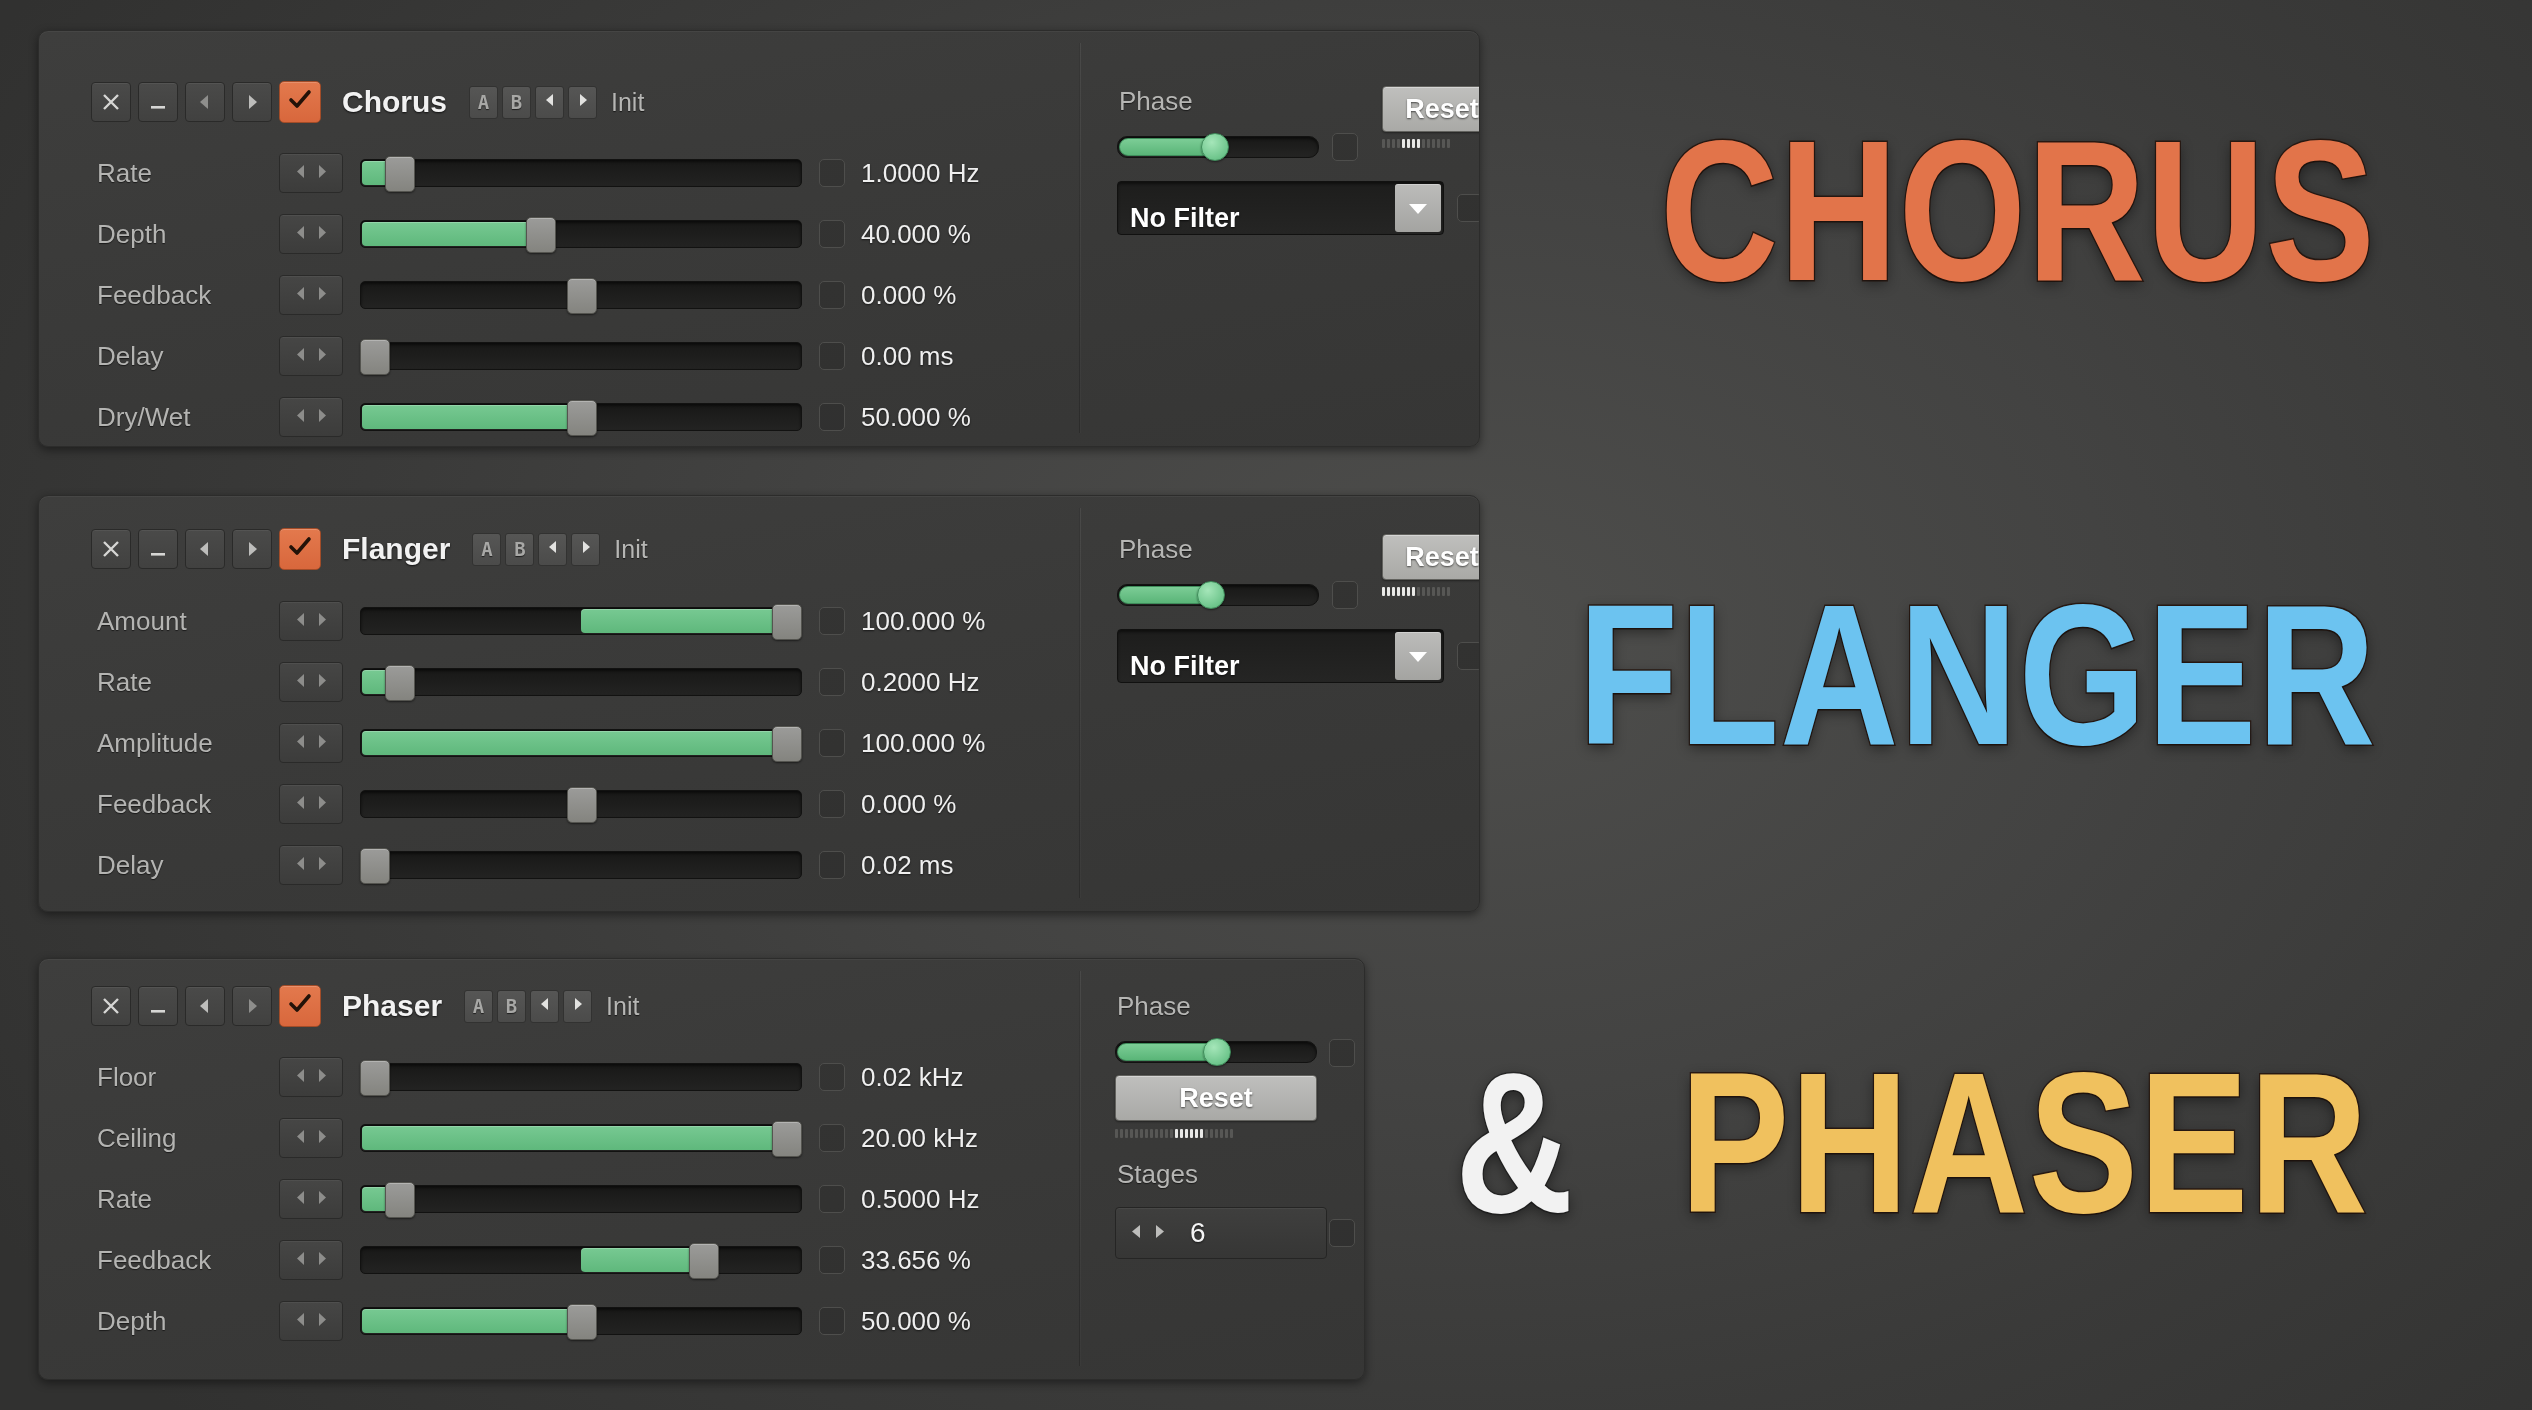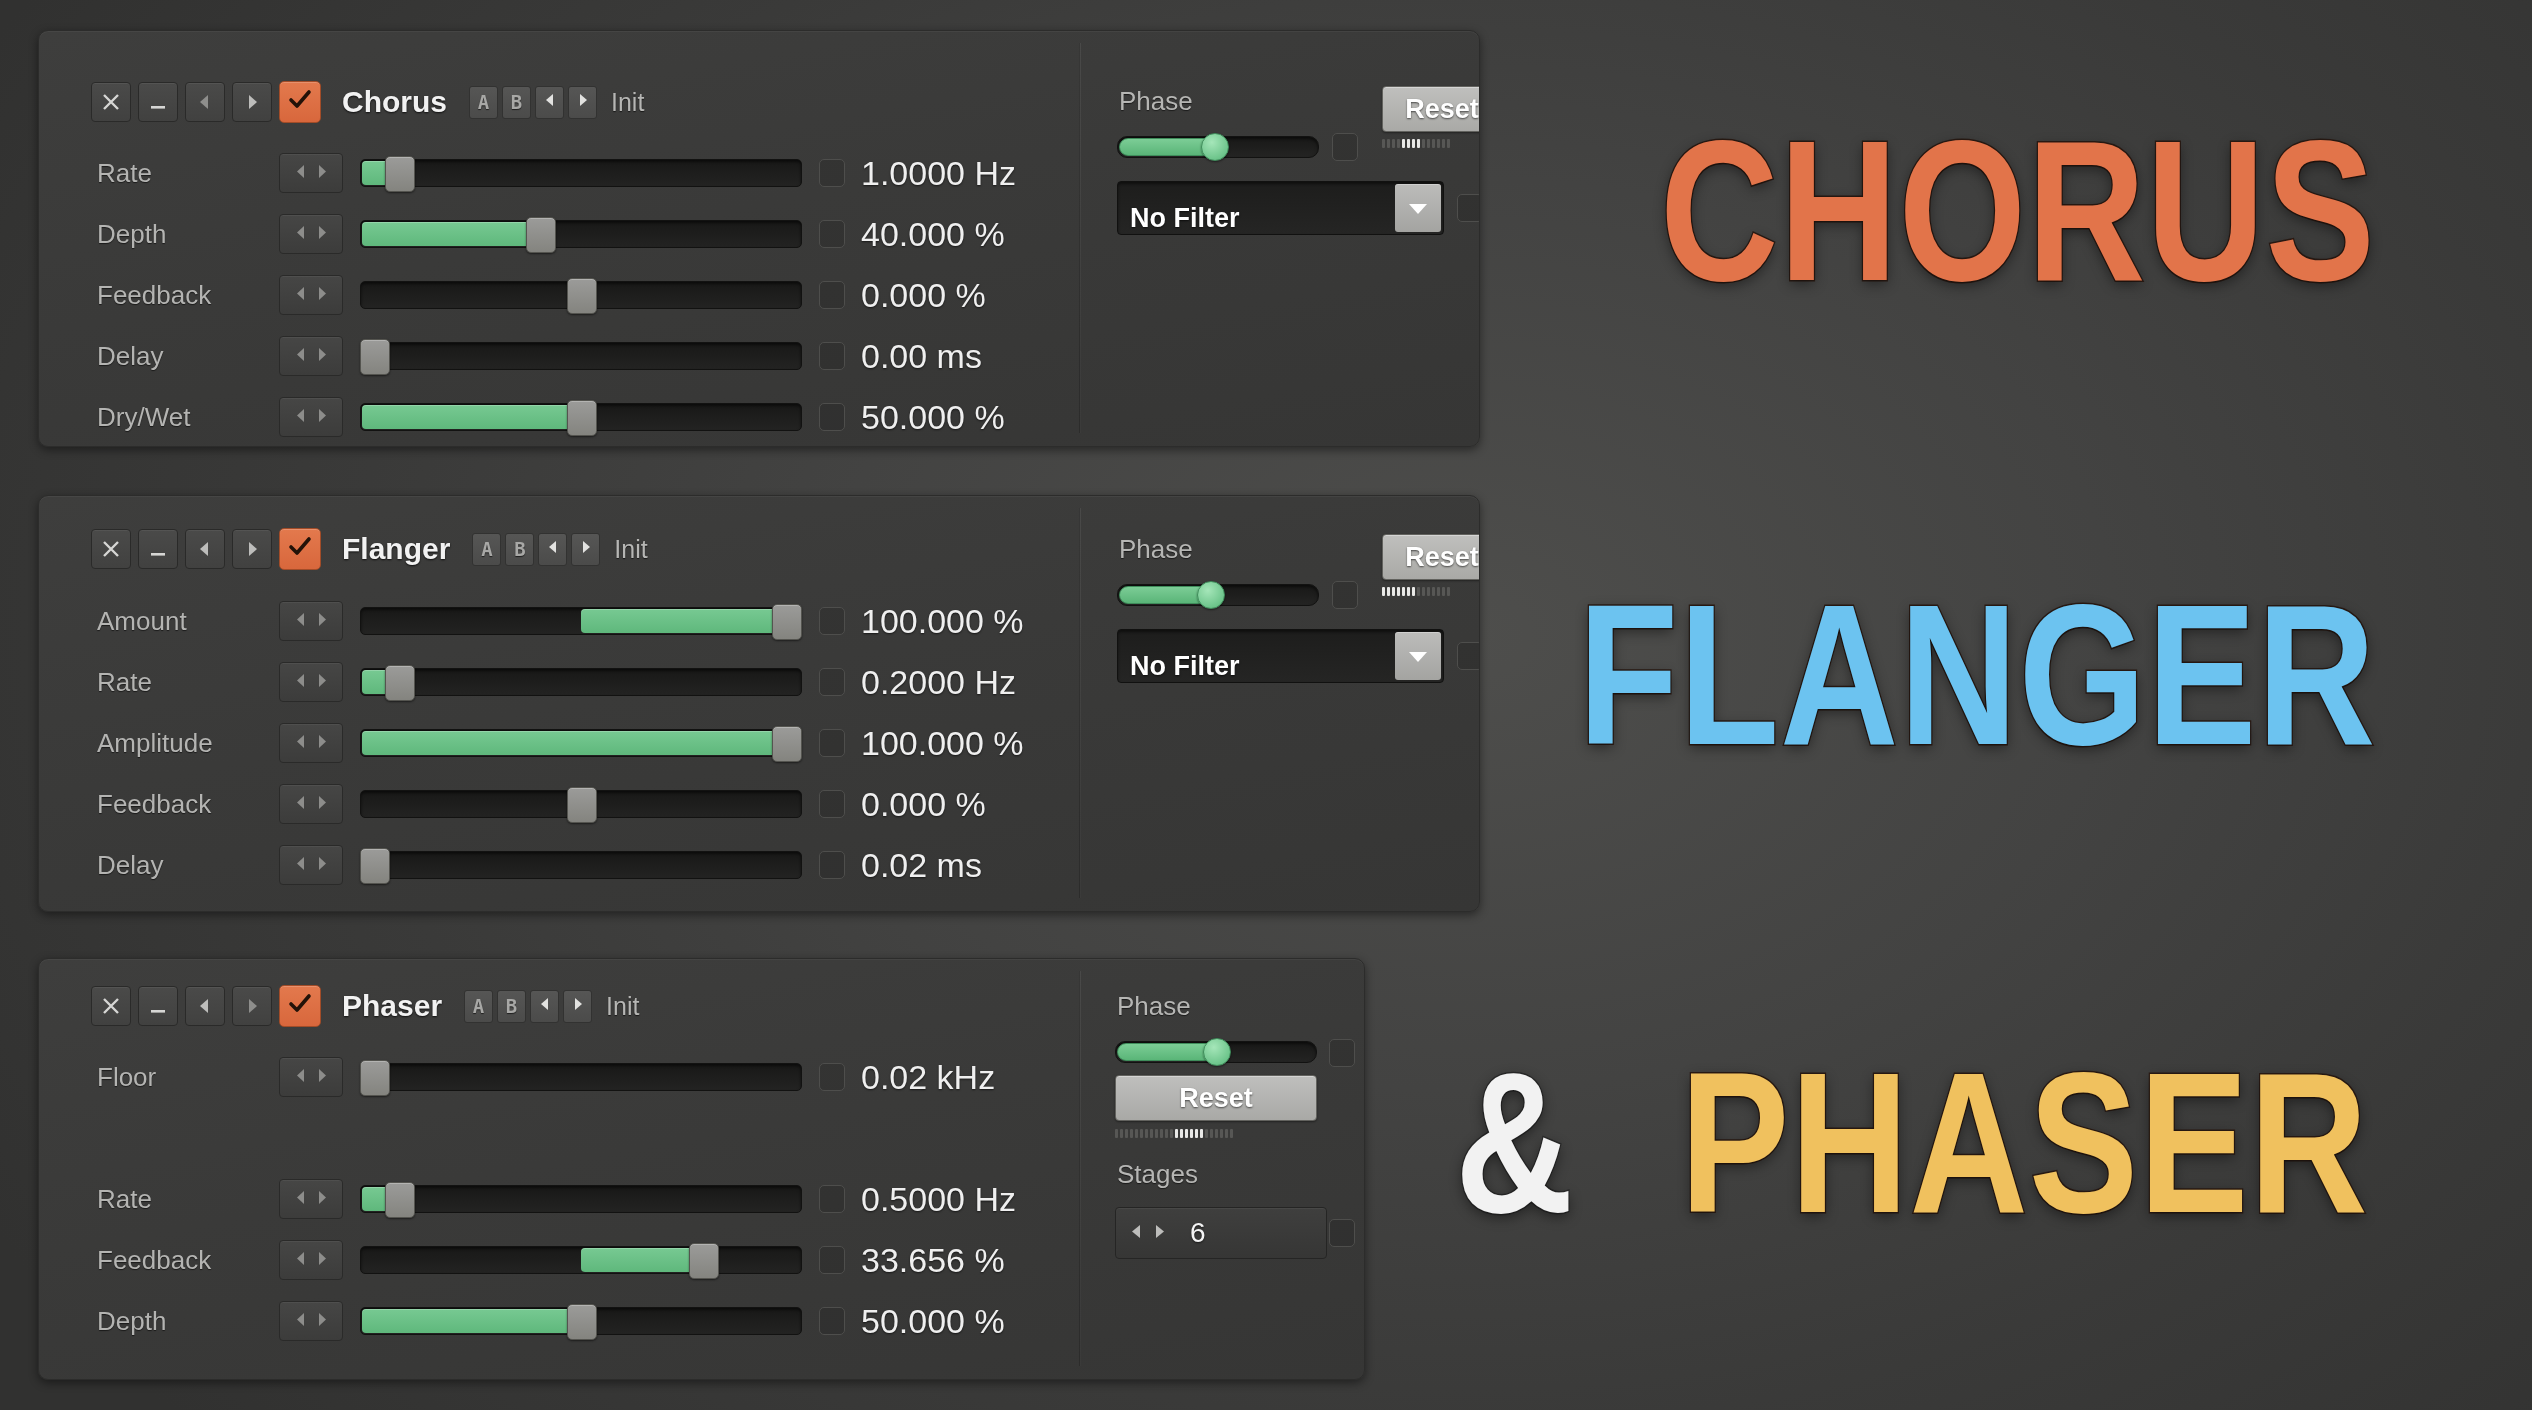--- a/index.html
+++ b/index.html
@@ -138,21 +138,21 @@
   .modbox {
     width: 24px; height: 26px;
     margin-left: 17px;
     border: 1px solid #4e4e4c;
     border-radius: 5px;
     background: rgba(0,0,0,.11);
     flex: none;
   }
   .pvalue {
     color: #efefef;
-    font-size: 34px;
+    font-size: 26px;
     margin-left: 16px;
     white-space: nowrap;
     text-shadow: 0 1px 2px rgba(0,0,0,.6);
   }
 
   
   .phase-label {
     position: absolute;
     color: #b6b6b4;
     font-size: 26px;
@@ -692,20 +692,37 @@
                 <path d="M5 1 L5 14 L12 7.5 Z" fill="#8d8d8b"></path>
               </svg></span>
         </div>
         <div class="slider">
           <div class="shandle" style="left:-1px;"></div>
         </div>
         <div class="modbox"></div>
         <div class="pvalue">0.02 kHz</div>
       </div>
 
+      <div class="prow" style="left:58px; top:159px;">
+        <div class="plabel">Ceiling</div>
+        <div class="stepper">
+          <span><svg width="15" height="15" viewBox="0 0 15 15">
+                <path d="M10 1 L10 14 L3 7.5 Z" fill="#8d8d8b"></path>
+              </svg></span>
+          <span><svg width="15" height="15" viewBox="0 0 15 15">
+                <path d="M5 1 L5 14 L12 7.5 Z" fill="#8d8d8b"></path>
+              </svg></span>
+        </div>
+        <div class="slider">
+          <div class="sfill" style="left:1px; right:1px;"></div>
+          <div class="shandle" style="right:-1px;"></div>
+        </div>
+        <div class="modbox"></div>
+        <div class="pvalue">20.00 kHz</div>
+      </div>
 
       <div class="prow" style="left:58px; top:220px;">
         <div class="plabel">Rate</div>
         <div class="stepper">
           <span><svg width="15" height="15" viewBox="0 0 15 15">
                 <path d="M10 1 L10 14 L3 7.5 Z" fill="#8d8d8b"></path>
               </svg></span>
           <span><svg width="15" height="15" viewBox="0 0 15 15">
                 <path d="M5 1 L5 14 L12 7.5 Z" fill="#8d8d8b"></path>
               </svg></span>

